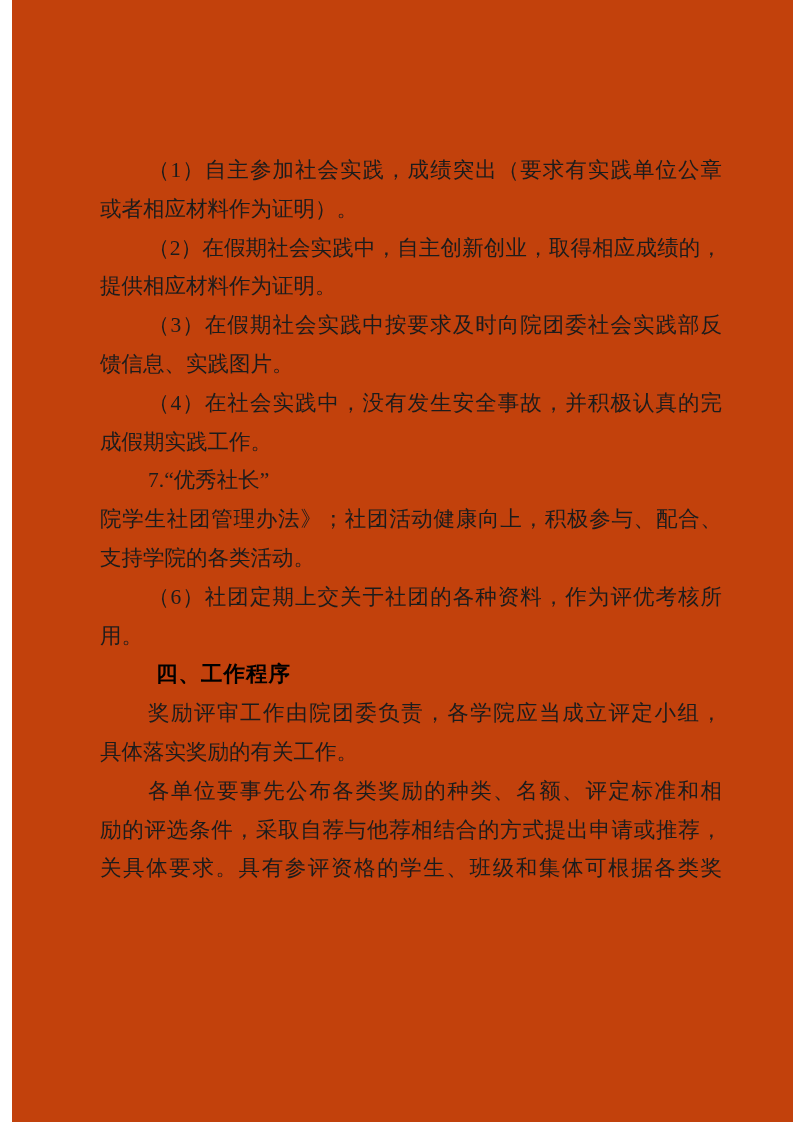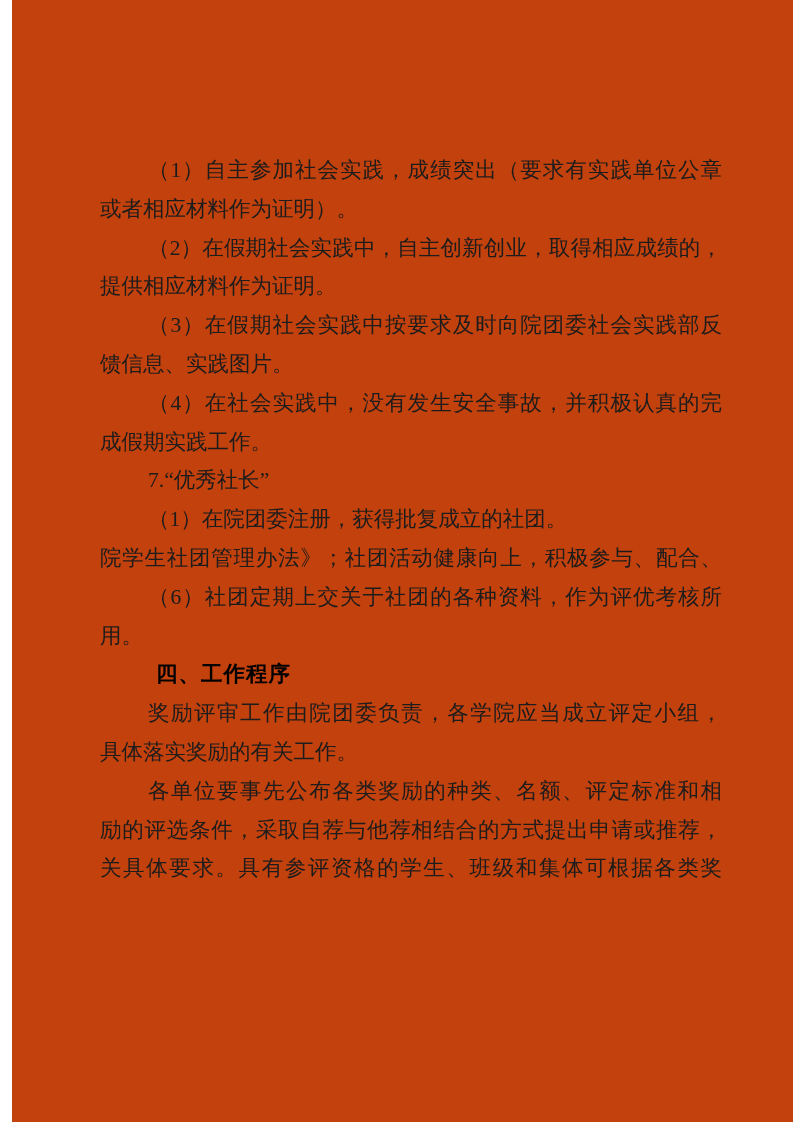--- a/index.html
+++ b/index.html
@@ -51,22 +51,22 @@
   <div class="text-block">
     <div class="line indent fill">（1）自主参加社会实践，成绩突出（要求有实践单位公章</div>
     <div class="line">或者相应材料作为证明）。</div>
     <div class="line indent fill">（2）在假期社会实践中，自主创新创业，取得相应成绩的，</div>
     <div class="line">提供相应材料作为证明。</div>
     <div class="line indent fill">（3）在假期社会实践中按要求及时向院团委社会实践部反</div>
     <div class="line">馈信息、实践图片。</div>
     <div class="line indent fill">（4）在社会实践中，没有发生安全事故，并积极认真的完</div>
     <div class="line">成假期实践工作。</div>
     <div class="line indent">7.“优秀社长”</div>
-    <div class="line indent">（1）在院团委注册，获得批复成立的社团。</div>
     <div class="line fill">院学生社团管理办法》；社团活动健康向上，积极参与、配合、</div>
+    <div class="line">支持学院的各类活动。</div>
     <div class="line indent fill">（6）社团定期上交关于社团的各种资料，作为评优考核所</div>
     <div class="line">用。</div>
     <div class="line heading">四、工作程序</div>
     <div class="line indent fill">奖励评审工作由院团委负责，各学院应当成立评定小组，</div>
     <div class="line">具体落实奖励的有关工作。</div>
     <div class="line indent fill">各单位要事先公布各类奖励的种类、名额、评定标准和相</div>
     <div class="line fill">励的评选条件，采取自荐与他荐相结合的方式提出申请或推荐，</div>
     <div class="line fill">关具体要求。具有参评资格的学生、班级和集体可根据各类奖</div>
   </div>
 </div>

